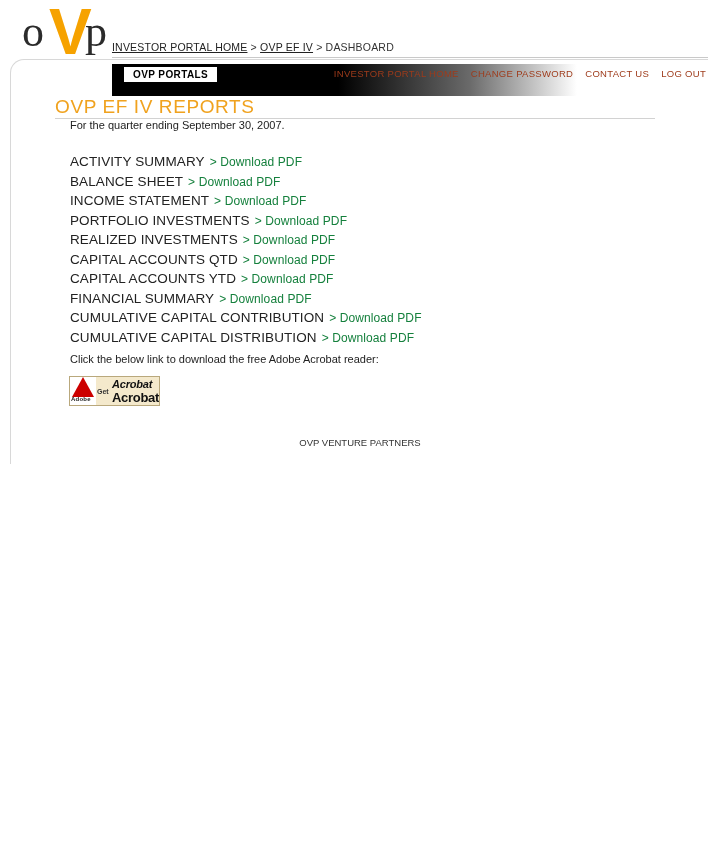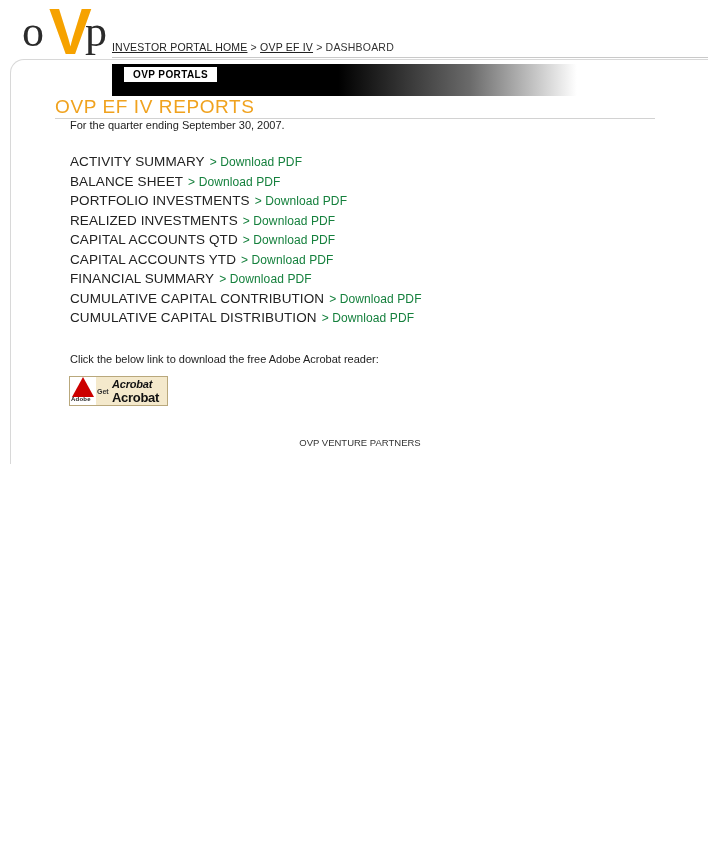--- a/index.html
+++ b/index.html
@@ -185,21 +185,21 @@
     position: absolute;
     left: 70px;
     top: 353px;
     font-size: 11px;
     color: #222;
   }
   .acrobat-badge {
     position: absolute;
     left: 69px;
     top: 376px;
-    width: 99px;
+    width: 91px;
     height: 30px;
     background: #f4e9cc;
     border: 1px solid #b9a87c;
     box-sizing: border-box;
     overflow: hidden;
     padding-left: 41px;
   }
   .ab-red {
     position: absolute;
     left: 0; top: 0;
@@ -277,32 +277,38 @@
 
 <div class="breadcrumb">
   <a href="#">INVESTOR PORTAL HOME</a><span class="sep"> &gt; </span><a href="#">OVP EF IV</a><span class="sep"> &gt; </span><span class="current">DASHBOARD</span>
 </div>
 <div class="top-rule"></div>
 
 <div class="frame"></div>
 
 <div class="navbar">
   <div class="portals-tab">OVP PORTALS</div>
+  <div class="navlinks">
+    <a href="#">INVESTOR PORTAL HOME</a><a href="#">CHANGE PASSWORD</a><a href="#">CONTACT US</a><a href="#">LOG OUT</a>
+  </div>
 </div>
 
 <div class="page-title">OVP EF IV REPORTS</div>
 <div class="title-rule"></div>
 <div class="subtitle">For the quarter ending September 30, 2007.</div>
 
 <div class="report-list">
   <div class="report-row">
     <span class="report-name">ACTIVITY SUMMARY</span><a class="report-link" href="#">&gt; Download PDF</a>
   </div>
   <div class="report-row">
     <span class="report-name">BALANCE SHEET</span><a class="report-link" href="#">&gt; Download PDF</a>
+  </div>
+  <div class="report-row">
+    <span class="report-name">INCOME STATEMENT</span><a class="report-link" href="#">&gt; Download PDF</a>
   </div>
   <div class="report-row">
     <span class="report-name">PORTFOLIO INVESTMENTS</span><a class="report-link" href="#">&gt; Download PDF</a>
   </div>
   <div class="report-row">
     <span class="report-name">REALIZED INVESTMENTS</span><a class="report-link" href="#">&gt; Download PDF</a>
   </div>
   <div class="report-row">
     <span class="report-name">CAPITAL ACCOUNTS QTD</span><a class="report-link" href="#">&gt; Download PDF</a>
   </div>

